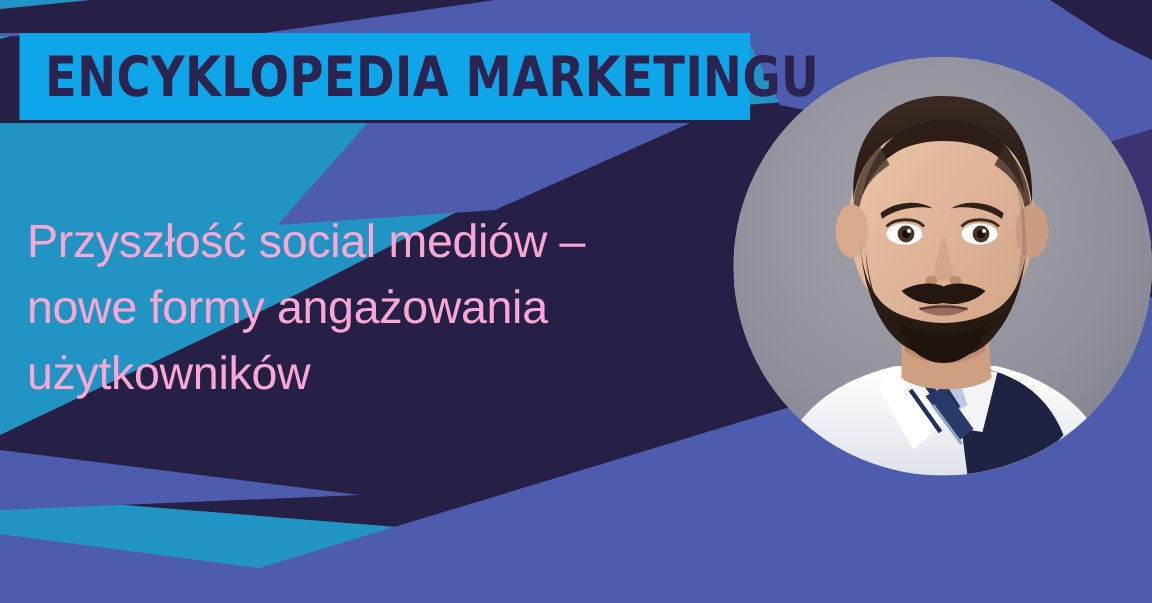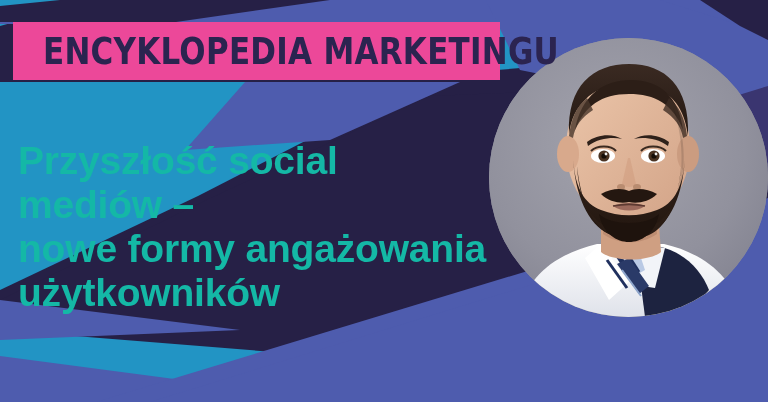--- a/index.html
+++ b/index.html
@@ -43,49 +43,49 @@
   }
   .portrait-svg { display: block; width: 279px; height: 279px; }
 
   
   .title-plate {
     position: absolute;
     left: 13px;
     top: 22px;
     width: 487px;
     height: 58px;
-    background: #ec4899;
+    background: #0ea5e9;
     display: flex;
     align-items: center;
     box-sizing: border-box;
-    padding-left: 30px;
+    padding-left: 17px;
     text-align: right;
   }
   .title-text {
     color: #2b2450;
     font-family: "Liberation Sans Narrow", "DejaVu Sans Condensed", "Liberation Sans", sans-serif;
     font-weight: 700;
     font-size: 37px;
     line-height: 1;
     letter-spacing: 0.3px;
     transform: scaleX(0.93);
     transform-origin: left center;
     white-space: nowrap;
   }
 
   
   .subtitle {
     position: absolute;
     left: 18px;
     top: 139px;
     width: 470px;
-    color: #14b8a6;
+    color: #f9a8d4;
     font-family: "Liberation Sans", sans-serif;
-    font-weight: 700;
-    font-size: 39px;
+    font-weight: 400;
+    font-size: 31px;
     line-height: 44px;
     letter-spacing: -0.2px;
     white-space: pre-line;
   }
 </style>
 </head>
 <body>
 
 <div id="banner">
 

